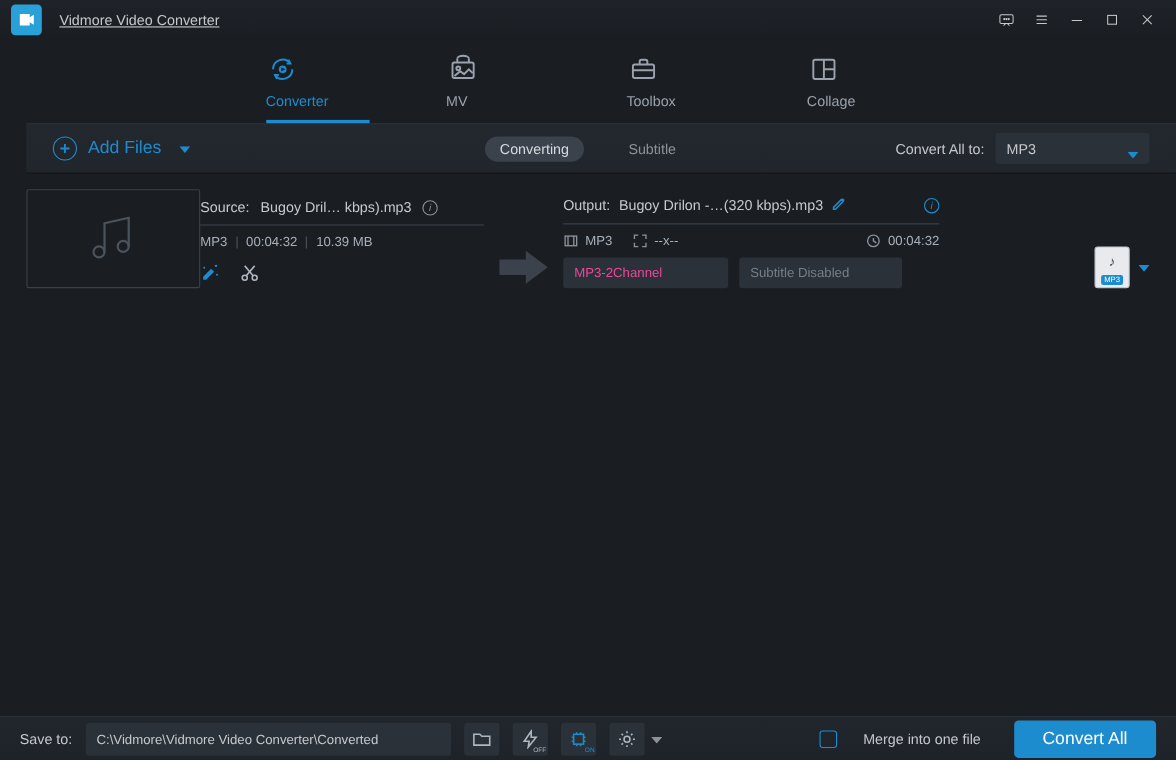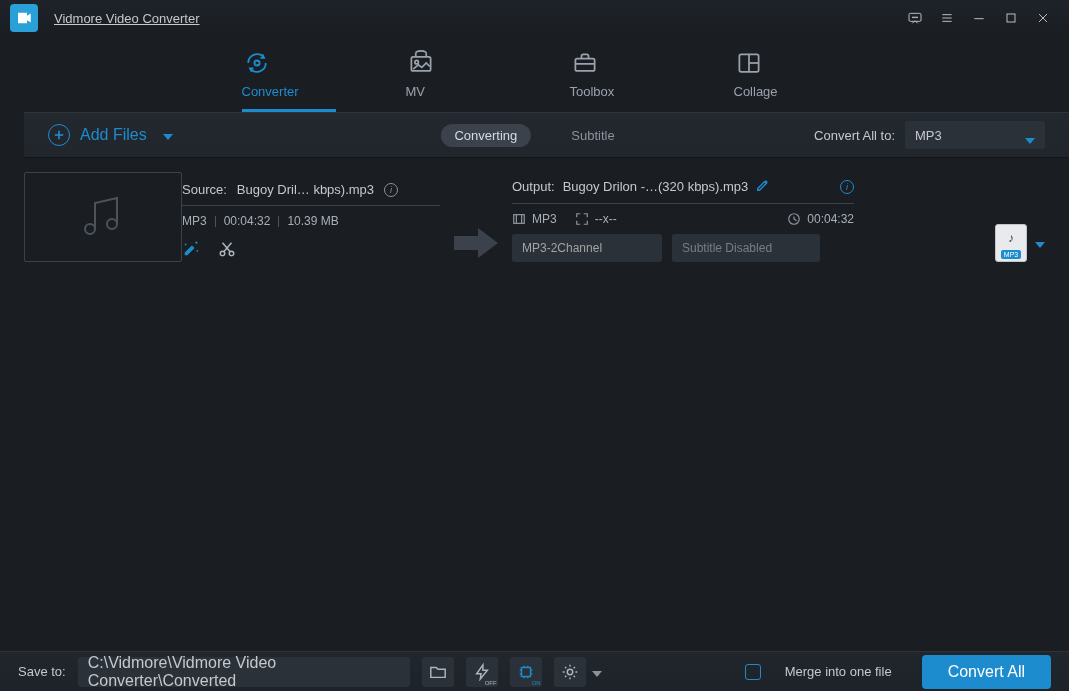--- a/index.html
+++ b/index.html
@@ -55,36 +55,36 @@
 .row-icons svg { width: 18px; height: 18px; }
 
 .arrow-col { display: flex; align-items: center; justify-content: center; width: 72px; }
 .arrow-col svg { width: 52px; height: 38px; fill: #3b424b; }
 
 .col-out { width: 342px; display: flex; flex-direction: column; gap: 8px; }
 .out-line { font-size: 13px; color: #c5c8cc; display: flex; align-items: center; gap: 10px; justify-content: space-between; }
 .out-meta { display: flex; align-items: center; gap: 18px; font-size: 12px; color: #a7afb9; }
 .out-meta .mwrap { display: flex; align-items: center; gap: 6px; }
 .out-meta svg { width: 14px; height: 14px; stroke: #8b929c; fill: none; stroke-width: 1.4; }
-.dd-small { background: #2b3138; height: 28px; display: flex; align-items: center; padding: 0 10px; border-radius: 3px; cursor: pointer; color: #a3a3a3; font-size: 12px; justify-content: space-between; }
+.dd-small { background: #2b3138; height: 28px; display: flex; align-items: center; padding: 0 10px; border-radius: 3px; cursor: pointer; color: #ec4899; font-size: 12px; justify-content: space-between; }
 .dd-small .chev svg { fill: #8b929c; }
 .out-dds { display: flex; gap: 10px; }
 .out-dds .dd-small:first-child { width: 150px; }
 .out-dds .dd-small:last-child { width: 148px; color: #777e88; }
 
 .col-fmt { margin-left: auto; display: flex; align-items: center; gap: 8px; }
 .fmt-tile { width: 32px; height: 38px; background: #e8eaed; border: 1px solid #c1c6cd; border-radius: 3px; display: flex; flex-direction: column; align-items: center; justify-content: flex-end; padding: 2px; position: relative; }
 .fmt-tile .note { font-size: 12px; color: #444; position: absolute; top: 6px; }
 .fmt-tile .tag { font-size: 7px; background: #1d8cce; color: #fff; padding: 1px 3px; border-radius: 2px; }
 .fmt-dd svg { width: 10px; height: 6px; fill: #1d8cce; }
 
 
 .bottombar { position: absolute; bottom: 0; left: 0; right: 0; height: 40px; background: linear-gradient(#21262c,#1e2329); border-top: 1px solid #2d333b; display: flex; align-items: center; padding: 0 18px; gap: 12px; }
 .save-to-label { font-size: 13px; }
-.save-dd { background: #2b3138; height: 30px; width: 332px; display: flex; align-items: center; padding: 0 10px; border-radius: 3px; cursor: pointer; color: #c5c8cc; font-size: 16px; justify-content: space-between; }
+.save-dd { background: #2b3138; height: 30px; width: 332px; display: flex; align-items: center; padding: 0 10px; border-radius: 3px; cursor: pointer; color: #c5c8cc; font-size: 12px; justify-content: space-between; }
 .icon-btn { width: 32px; height: 30px; background: #2b3138; border-radius: 3px; display: flex; align-items: center; justify-content: center; cursor: pointer; position: relative; }
 .icon-btn svg { width: 18px; height: 18px; stroke: #aeb6c0; fill: none; stroke-width: 1.6; }
 .icon-btn .badge-off { position: absolute; bottom: 1px; right: 1px; font-size: 6px; color: #aeb6c0; }
 .icon-btn .badge-on { position: absolute; bottom: 1px; right: 1px; font-size: 6px; color: #1d8cce; }
 .icon-btn.accent svg { stroke: #1d8cce; }
 .icon-btn-group { display: flex; align-items: center; gap: 6px; }
 .merge { display: flex; align-items: center; gap: 24px; margin-left: auto; font-size: 13px; cursor: pointer; }
 .merge .cb { width: 16px; height: 16px; border: 1.6px solid #1d8cce; border-radius: 3px; }
 .convert-btn { margin-left: 18px; height: 34px; padding: 0 26px; background: #1d8cce; color: #fff; border: none; border-radius: 4px; font-size: 16px; cursor: pointer; }
 

